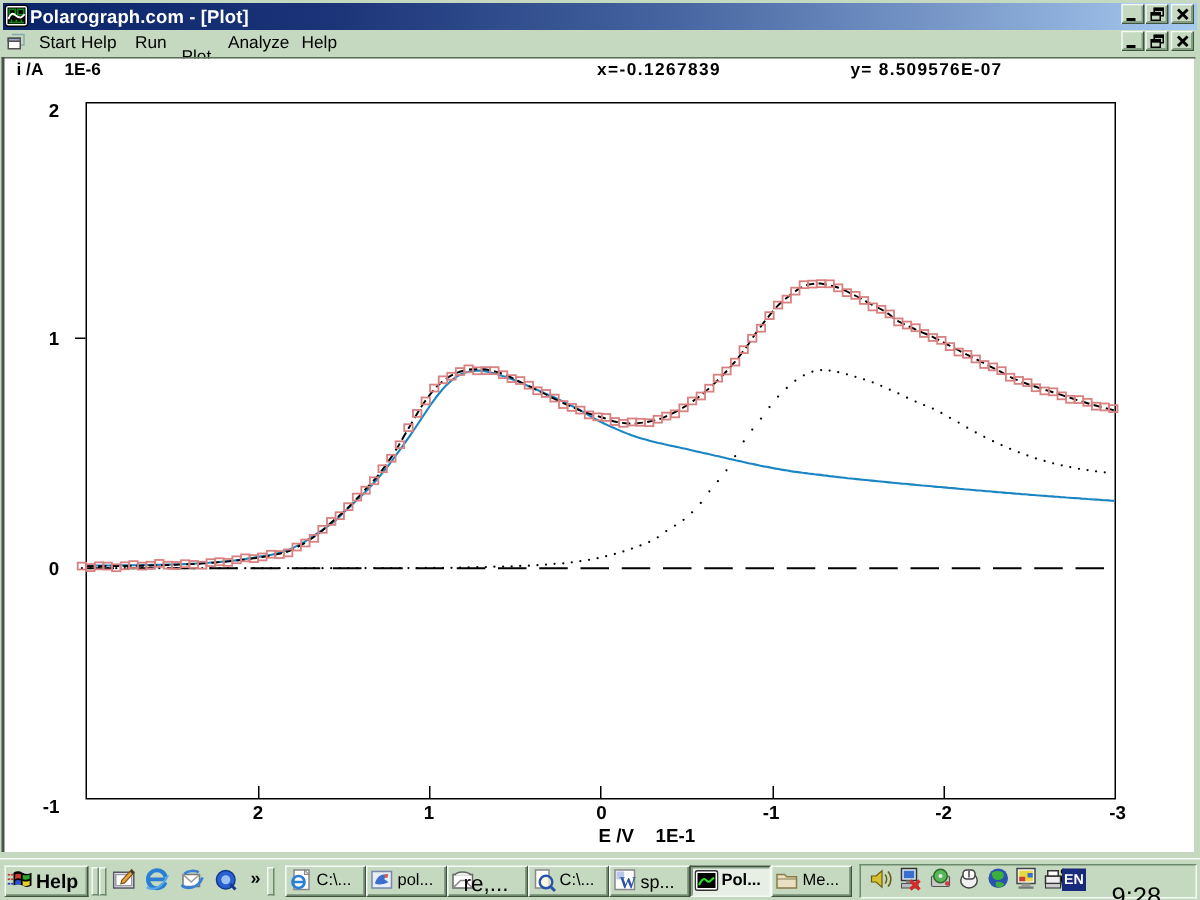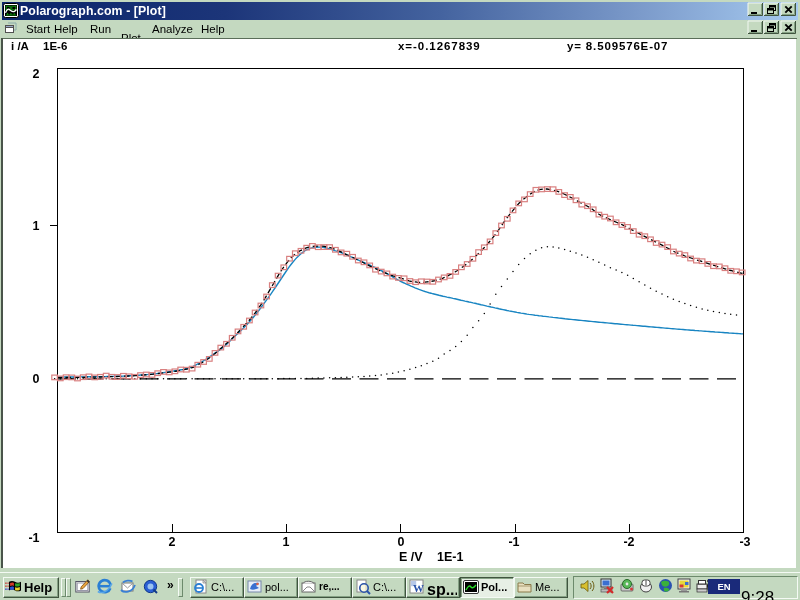--- a/index.html
+++ b/index.html
@@ -417,35 +417,35 @@
       <path d="M3 10 C4 5 8 3 12 4 L9 7 L12 9 C8 11 5 11 3 10 Z" fill="#3a6fd0"></path>
       <circle cx="10.5" cy="5" r="1.3" fill="#e06040"></circle>
     </svg>
     <div class="abs" style="left:265px;top:580.5px;font-size:11px;font-weight:normal;width:30px;overflow:hidden;white-space:nowrap;">pol...</div>
 <div class="abs" style="left:298px;top:577px;width:52px;height:19px;background:#c4d9c0;border-top:1px solid #f4faf4;border-left:1px solid #f4faf4;border-right:1px solid #40543f;border-bottom:1px solid #40543f;box-shadow:inset -1px -1px 0 #85a184;"></div>
     <svg class="abs" style="left:301px;top:579px" width="16" height="16" viewBox="0 0 16 16">
       <rect x="1" y="4" width="13" height="9" fill="#fff" stroke="#666"></rect>
       <path d="M1 13 L6 8 L9 8 L14 13" fill="none" stroke="#888"></path>
       <path d="M2 4.5 C3.5 1.5 11 1.5 13 4.5" fill="#eee" stroke="#666"></path>
     </svg>
-    <div class="abs" style="left:319px;top:580.5px;font-size:10px;font-weight:bold;width:30px;overflow:hidden;white-space:nowrap;">re,...</div>
+    <div class="abs" style="left:309px;top:580.5px;font-size:15px;font-weight:normal;width:30px;overflow:hidden;white-space:nowrap;">re,...</div>
 <div class="abs" style="left:352px;top:577px;width:52px;height:19px;background:#c4d9c0;border-top:1px solid #f4faf4;border-left:1px solid #f4faf4;border-right:1px solid #40543f;border-bottom:1px solid #40543f;box-shadow:inset -1px -1px 0 #85a184;"></div>
     <svg class="abs" style="left:355px;top:579px" width="16" height="16" viewBox="0 0 16 16">
       <rect x="2" y="1" width="9" height="12" fill="#fff" stroke="#888"></rect>
       <circle cx="9" cy="9" r="4.2" fill="#f8f4d8" fill-opacity="0.7" stroke="#2a52a8" stroke-width="1.6"></circle>
       <path d="M12 12 L15 15" stroke="#2a52a8" stroke-width="2"></path>
     </svg>
     <div class="abs" style="left:373px;top:580.5px;font-size:11px;font-weight:normal;width:30px;overflow:hidden;white-space:nowrap;">C:\...</div>
 <div class="abs" style="left:406px;top:577px;width:52px;height:19px;background:#c4d9c0;border-top:1px solid #f4faf4;border-left:1px solid #f4faf4;border-right:1px solid #40543f;border-bottom:1px solid #40543f;box-shadow:inset -1px -1px 0 #85a184;"></div>
     <svg class="abs" style="left:409px;top:579px" width="16" height="16" viewBox="0 0 16 16">
       <rect x="1" y="1" width="13" height="13" fill="#fff" stroke="#888"></rect>
       <rect x="2" y="2" width="5.2" height="5.2" fill="#b8c8e8"></rect>
       <text x="4" y="13" font-size="11" font-weight="bold" fill="#2a52a8" font-family="Liberation Serif">W</text>
     </svg>
-    <div class="abs" style="left:427px;top:580.5px;font-size:16px;font-weight:bold;width:30px;overflow:hidden;white-space:nowrap;">sp...</div>
+    <div class="abs" style="left:427px;top:580.5px;font-size:12px;font-weight:normal;width:30px;overflow:hidden;white-space:nowrap;">sp...</div>
 <div class="abs" style="left:460px;top:577px;width:52px;height:19px;background:#e7efe5;border-top:1px solid #40543f;border-left:1px solid #40543f;border-right:1px solid #f4faf4;border-bottom:1px solid #f4faf4;box-shadow:inset 1px 1px 0 #85a184;"></div>
     <svg class="abs" style="left:463px;top:579px" width="16" height="16" viewBox="0 0 16 16">
       <rect x="0.5" y="1.5" width="15" height="13" rx="1.5" fill="#fff" stroke="#333"></rect>
       <rect x="2" y="3" width="12" height="10" fill="#000"></rect>
       <path d="M3 11 C5 7 6.5 6 8 8 C9.5 10 11 8 13 6" stroke="#2adf2a" stroke-width="1.4" fill="none"></path>
     </svg>
     <div class="abs" style="left:481px;top:580.5px;font-size:11px;font-weight:bold;width:30px;overflow:hidden;white-space:nowrap;">Pol...</div>
 <div class="abs" style="left:514px;top:577px;width:52px;height:19px;background:#c4d9c0;border-top:1px solid #f4faf4;border-left:1px solid #f4faf4;border-right:1px solid #40543f;border-bottom:1px solid #40543f;box-shadow:inset -1px -1px 0 #85a184;"></div>
     <svg class="abs" style="left:517px;top:579px" width="16" height="16" viewBox="0 0 16 16">
       <path d="M1 4 L6 4 L7.5 5.5 L14 5.5 L14 13 L1 13 Z" fill="#e8e0c0" stroke="#8a7a4a"></path>
@@ -497,14 +497,14 @@
 </g>
 
 <g transform="translate(118,0)">
 <rect x="1" y="6" width="10" height="5" fill="#eee" stroke="#333"></rect>
 <rect x="2.5" y="2.5" width="7" height="3.5" fill="#fff" stroke="#333"></rect>
 <rect x="1" y="11" width="10" height="3" fill="#ccc" stroke="#333" stroke-width="0.7"></rect>
 <circle cx="13" cy="3" r="1.8" fill="#000"></circle>
 <path d="M13 5 C11 5.5 11 8 11.5 9.5 L12 14 L14.5 14 L14.5 5.5 Z" fill="#000"></path>
 </g>
 </svg>
-<div class="abs" style="left:708px;top:578.5px;width:32px;height:15px;background:#1a2a7a;color:#fff;font-size:9.5px;font-weight:bold;text-align:center;line-height:15px;">EN</div>
+<div class="abs" style="left:708px;top:578.5px;width:16px;height:15px;background:#1a2a7a;color:#fff;font-size:9.5px;font-weight:bold;text-align:center;line-height:15px;">EN</div>
 <div class="abs" style="left:741px;top:588px;font-size:17px;text-decoration:underline;">9:28 AM</div>
 </div>
 </body></html>

